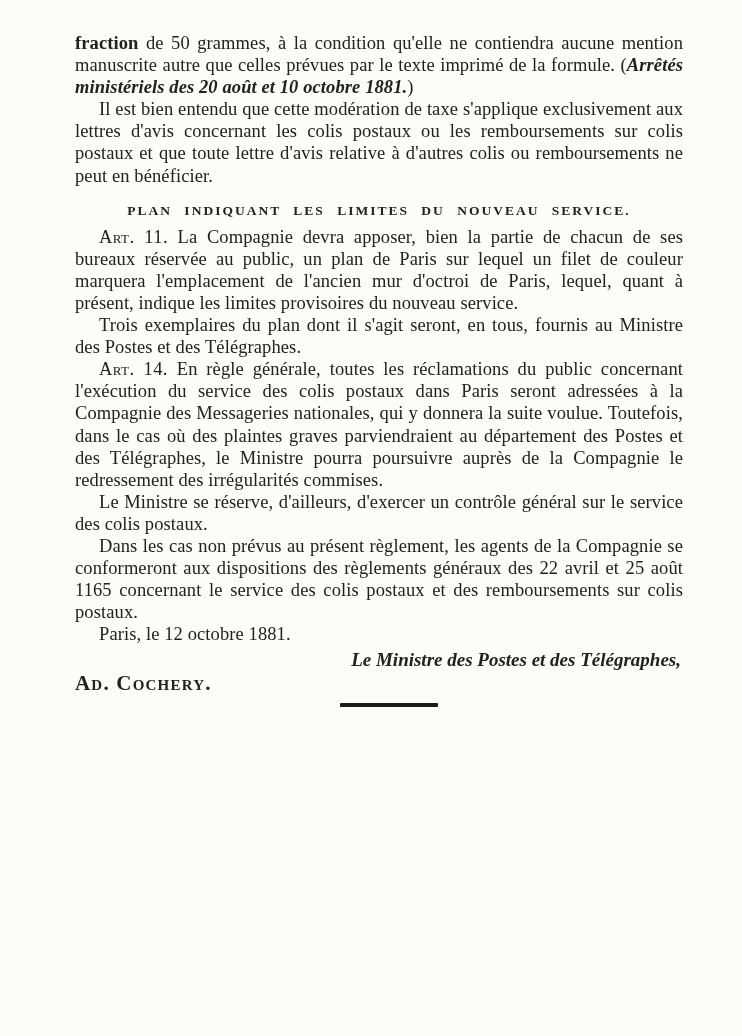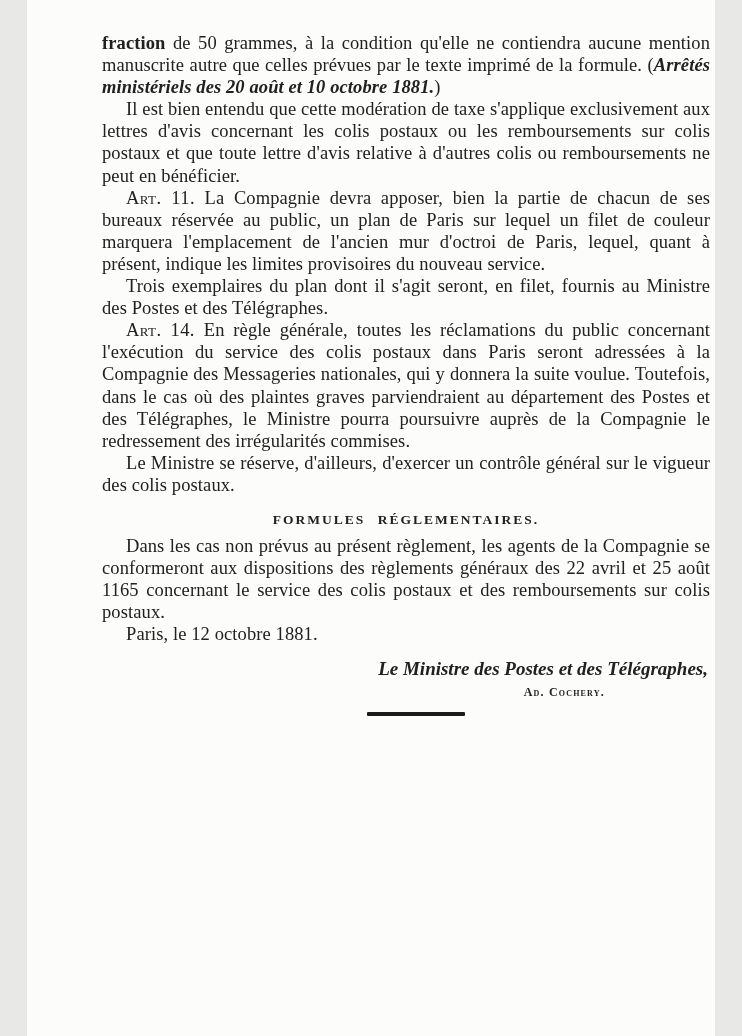--- a/index.html
+++ b/index.html
@@ -2,21 +2,21 @@
 <html lang="fr"><head>
 <meta charset="utf-8">
 <style>
   html, body {
     margin: 0;
     padding: 0;
     background: #e8e8e6;
   }
   .page {
     position: relative;
-    width: 688px;
+    width: 742px;
     height: 1036px;
     margin: 0 auto;
     background: #fcfcfa;
     overflow: hidden;
     color: #212121;
     font-family: "Liberation Serif", "DejaVu Serif", serif;
   }
   .content {
     position: absolute;
     left: 75px;
@@ -36,64 +36,64 @@
   .art-lead { font-variant: small-caps; letter-spacing: 0.4px; }
   h2.section-heading {
     margin: 16px 0 7px 0;
     font-size: 13.5px;
     line-height: 16px;
     font-weight: bold;
     text-align: center;
     letter-spacing: 2px;
     word-spacing: 7px;
   }
-  .signature { margin-top: 12px; }
+  .signature { margin-top: 3px; }
   .sig-title {
     margin: 0;
     font-size: 19px;
     line-height: 23px;
     font-style: italic;
     font-weight: bold;
     text-align: right;
     padding-right: 2px;
   }
   .sig-name {
     margin: 1px 0 0 0;
-    font-size: 12px;
+    font-size: 21px;
     line-height: 22px;
     font-variant: small-caps;
     letter-spacing: 1.2px;
-    text-align: right;
+    text-align: left;
     padding-right: 105px;
     font-weight: 600;
   }
   .end-rule {
     width: 98px;
     height: 3.5px;
     background: #1b1b1b;
     margin: 9px 0 0 265px;
     border-radius: 1px;
   }
 </style>
 </head>
 <body>
 
 <div class="page">
   <div class="content">
 
     <p class="para"><span class="bold-run">fraction</span><span> de 50 grammes, à la condition qu'elle ne contiendra aucune mention manuscrite autre que celles prévues par le texte imprimé de la formule. (</span><span class="citation">Arrêtés ministériels des 20 août et 10 octobre 1881.</span><span>)</span></p>
     <p class="para indent">Il est bien entendu que cette modération de taxe s'applique exclusivement aux lettres d'avis concernant les colis postaux ou les remboursements sur colis postaux et que toute lettre d'avis relative à d'autres colis ou remboursements ne peut en bénéficier.</p>
 
+    <h2 class="section-heading">PLAN INDIQUANT LES LIMITES DU NOUVEAU SERVICE.</h2>
     <p class="para indent"><span class="art-lead">Art. 11.</span><span> La Compagnie devra apposer, bien la partie de chacun de ses bureaux réservée au public, un plan de Paris sur lequel un filet de couleur marquera l'emplacement de l'ancien mur d'octroi de Paris, lequel, quant à présent, indique les limites provisoires du nouveau service.</span></p>
-    <p class="para indent">Trois exemplaires du plan dont il s'agit seront, en filet, fournis au Ministre des Postes et des Télégraphes.</p>
+    <p class="para indent">Trois exemplaires du plan dont il s'agit seront, en tous, fournis au Ministre des Postes et des Télégraphes.</p>
 
     <p class="para indent"><span class="art-lead">Art. 14.</span><span> En règle générale, toutes les réclamations du public concernant l'exécution du service des colis postaux dans Paris seront adressées à la Compagnie des Messageries nationales, qui y donnera la suite voulue. Toutefois, dans le cas où des plaintes graves parviendraient au département des Postes et des Télégraphes, le Ministre pourra poursuivre auprès de la Compagnie le redressement des irrégularités commises.</span></p>
-    <p class="para indent">Le Ministre se réserve, d'ailleurs, d'exercer un contrôle général sur le vigueur des colis postaux.</p>
+    <p class="para indent">Le Ministre se réserve, d'ailleurs, d'exercer un contrôle général sur le service des colis postaux.</p>
 
-    <h2 class="section-heading">FORMULES RÉGLEMENTAIRES.</h2>
 
     <p class="para indent">Dans les cas non prévus au présent règlement, les agents de la Compagnie se conformeront aux dispositions des règlements généraux des 22 avril et 25 août 1165 concernant le service des colis postaux et des remboursements sur colis postaux.</p>
 
     <p class="para indent">Paris, le 12 octobre 1881.</p>
 
     <div class="signature">
       <p class="sig-title">Le Ministre des Postes et des Télégraphes,</p>
       <p class="sig-name">Ad. Cochery.</p>
       <div class="end-rule"></div>
     </div>

